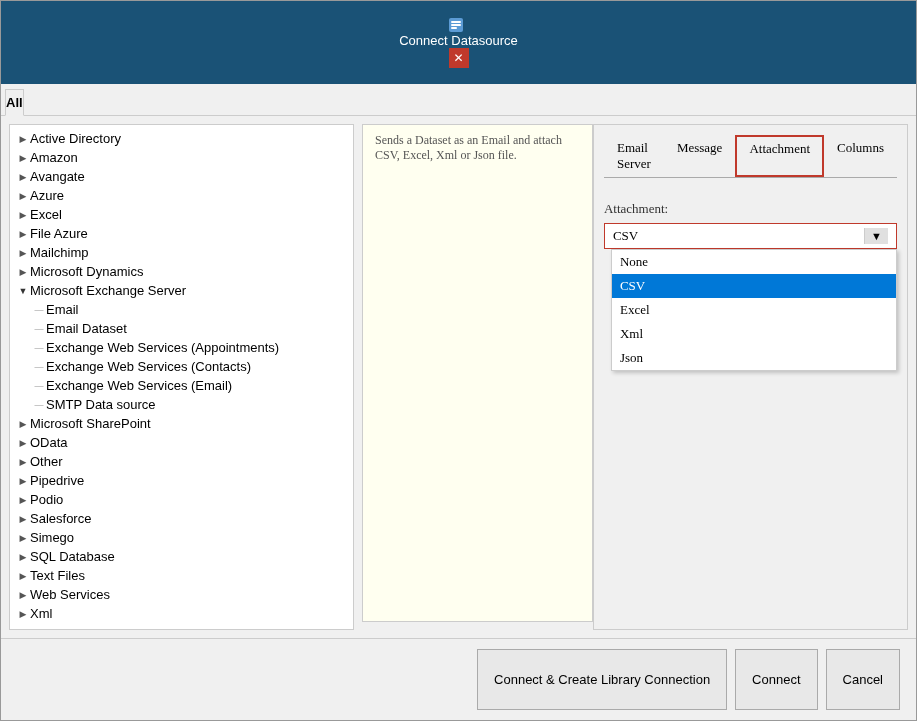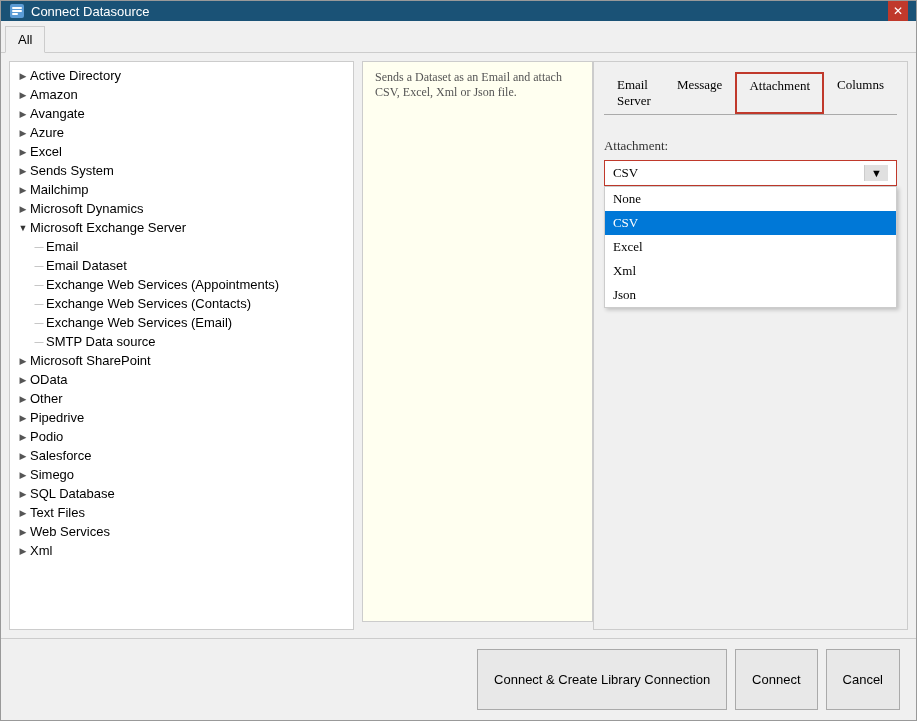--- a/index.html
+++ b/index.html
@@ -21,23 +21,24 @@
       border: 1px solid #999;
       display: flex;
       flex-direction: column;
       box-shadow: 2px 2px 8px rgba(0,0,0,0.4);
     }
     .title-bar {
       background: #1a5276;
       color: white;
       display: flex;
       align-items: center;
-      padding: 0 8px;
+      padding: 16px 8px;
       user-select: none;
       flex-shrink: 0;
+      flex-direction: column;
     }
     .title-bar-icon {
       width: 16px;
       height: 16px;
       margin-right: 6px;
       flex-shrink: 0;
     }
     .title-bar-text {
       flex: 1;
       font-size: 13px;
@@ -57,27 +58,28 @@
       flex-shrink: 0;
     }
     .tabs-bar {
       background: #f0f0f0;
       display: flex;
       border-bottom: 1px solid #ccc;
       padding: 4px 4px 0 4px;
       flex-shrink: 0;
     }
     .tab {
-      padding: 5px 12px;
+      padding: 5px 0;
       border: 1px solid #ccc;
       background: #e0e0e0;
       cursor: pointer;
       border-bottom: none;
       margin-right: 2px;
       font-size: 13px;
+      font-weight: bold;
     }
     .tab.active {
       background: #f0f0f0;
       border-bottom: 1px solid #f0f0f0;
       z-index: 1;
       position: relative;
       top: 1px;
     }
     .content-area {
       display: flex;
@@ -184,21 +186,21 @@
     .dropdown-btn {
       background: #e0e0e0;
       border-left: 1px solid #ccc;
       padding: 2px 6px;
       font-size: 11px;
       cursor: pointer;
     }
     .dropdown-list {
       position: absolute;
       top: 100%;
-      left: 0;
+      left: 7px;
       right: 0;
       background: white;
       border: 1px solid #ccc;
       z-index: 10;
       box-shadow: 2px 2px 4px rgba(0,0,0,0.2);
     }
     .dropdown-option {
       padding: 4px 8px;
       cursor: pointer;
       font-size: 13px;
@@ -267,21 +269,21 @@
       <div class="tree-item level-0">
         <span class="tree-arrow">▶</span>
         <span class="tree-label">Azure</span>
       </div>
       <div class="tree-item level-0">
         <span class="tree-arrow">▶</span>
         <span class="tree-label">Excel</span>
       </div>
       <div class="tree-item level-0">
         <span class="tree-arrow">▶</span>
-        <span class="tree-label">Sends System</span>
+        <span class="tree-label">File Azure</span>
       </div>
       <div class="tree-item level-0">
         <span class="tree-arrow">▶</span>
         <span class="tree-label">Mailchimp</span>
       </div>
       <div class="tree-item level-0">
         <span class="tree-arrow">▶</span>
         <span class="tree-label">Microsoft Dynamics</span>
       </div>
 

